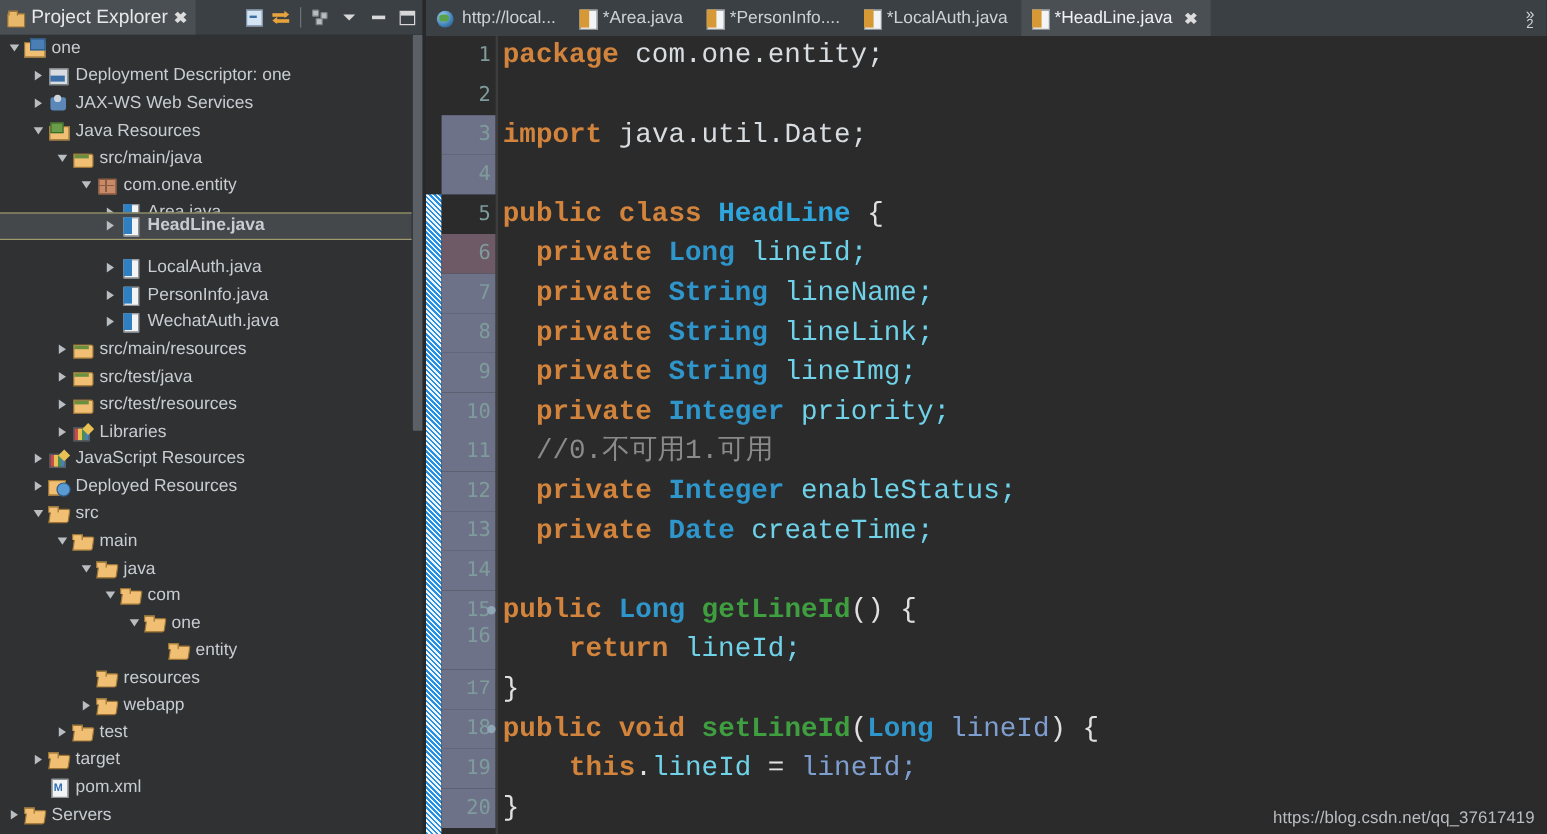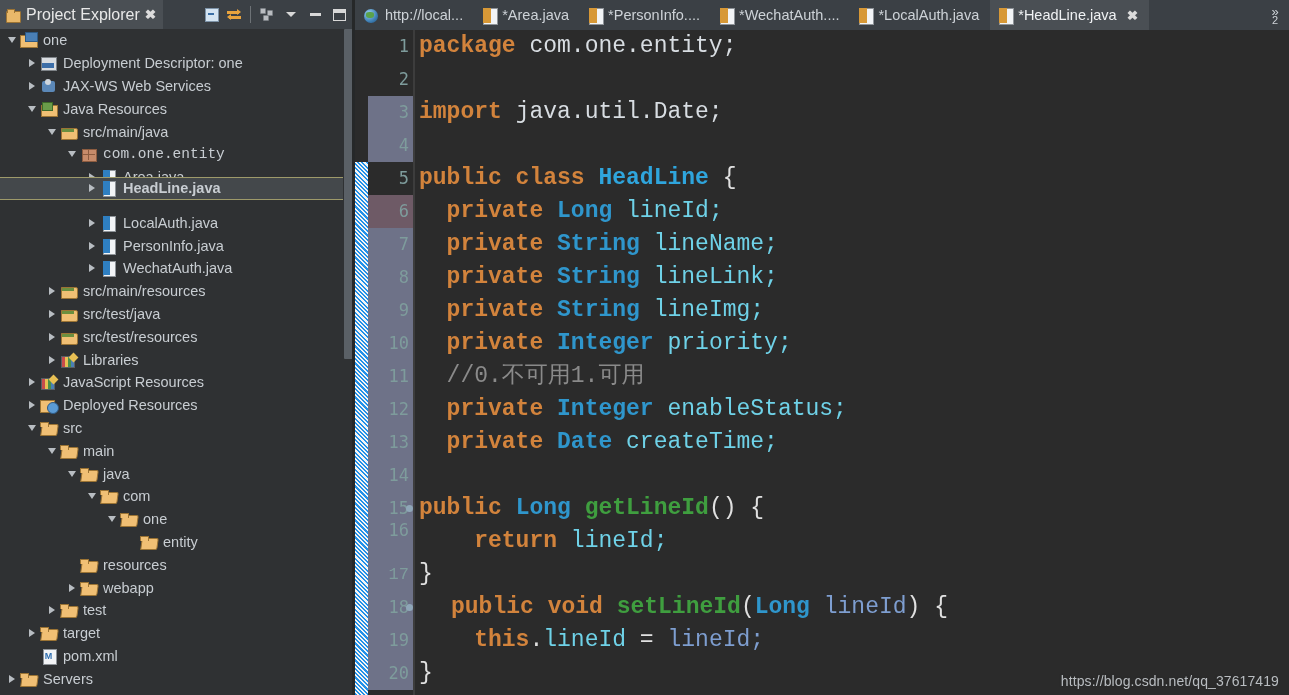--- a/index.html
+++ b/index.html
@@ -431,21 +431,21 @@
             <span class="tlabel">Java Resources</span>
           </div>
           <div class="tree-row" style="top: 91.2px; position: absolute; left: 0px; right: 12px;">
             <span style="flex: 0 0 44px;"></span>
             <span class="twisty">
               <span class="open"></span>
             </span>
             <span class="ticon ic-srcfolder"></span>
             <span class="tlabel">src/main/java</span>
           </div>
-          <div class="tree-row" style="top: 114px; position: absolute; left: 0px; right: 12px; font-family: Liberation Mono, monospace;">
+          <div class="tree-row" style="top: 114px; position: absolute; left: 0px; right: 12px;">
             <span style="flex: 0 0 64px;"></span>
             <span class="twisty">
               <span class="open"></span>
             </span>
             <span class="ticon ic-pkg"></span>
             <span class="tlabel">com.one.entity</span>
           </div>
           <div class="tree-row" style="top: 136.8px; position: absolute; left: 0px; right: 12px;">
             <span style="flex: 0 0 84px;"></span>
             <span class="twisty">
@@ -641,24 +641,20 @@
             <span class="tab-ico-web"></span>
             <span>http://local...</span>
           </div>
           <div class="etab">
             <span class="tab-ico-java"></span>
             <span>*Area.java</span>
           </div>
           <div class="etab">
             <span class="tab-ico-java"></span>
             <span>*PersonInfo....</span>
-          </div>
-          <div class="etab">
-            <span class="tab-ico-java"></span>
-            <span>*WechatAuth....</span>
           </div>
           <div class="etab">
             <span class="tab-ico-java"></span>
             <span>*LocalAuth.java</span>
           </div>
           <div class="etab active">
             <span class="tab-ico-java"></span>
             <span>*HeadLine.java</span>
             <span class="close-x" style="margin-left: 4px;">✖</span>
           </div>
@@ -723,21 +719,21 @@
           <div class="cline" style="top: 198px;"><span class="k">  private </span><span class="ty">String</span><span class="pn"> </span><span class="fld">lineName</span><span class="fld">;</span></div>
           <div class="cline" style="top: 231px;"><span class="k">  private </span><span class="ty">String</span><span class="pn"> </span><span class="fld">lineLink</span><span class="fld">;</span></div>
           <div class="cline" style="top: 264px;"><span class="k">  private </span><span class="ty">String</span><span class="pn"> </span><span class="fld">lineImg</span><span class="fld">;</span></div>
           <div class="cline" style="top: 297px;"><span class="k">  private </span><span class="ty">Integer</span><span class="pn"> </span><span class="fld">priority</span><span class="fld">;</span></div>
           <div class="cline" style="top: 330px;"><span class="cm">  //0.不可用1.可用</span></div>
           <div class="cline" style="top: 363px;"><span class="k">  private </span><span class="ty">Integer</span><span class="pn"> </span><span class="fld">enableStatus</span><span class="fld">;</span></div>
           <div class="cline" style="top: 396px;"><span class="k">  private </span><span class="ty">Date</span><span class="pn"> </span><span class="fld">createTime</span><span class="fld">;</span></div>
           <div class="cline" style="top: 462px;"><span class="k">public </span><span class="ty">Long</span><span class="pn"> </span><span class="mth">getLineId</span><span class="pn">() {</span></div>
           <div class="cline" style="top: 495px;"><span class="k">    return </span><span class="fld">lineId</span><span class="fld">;</span></div>
           <div class="cline" style="top: 528px;"><span class="pn">}</span></div>
-          <div class="cline" style="top: 561px; margin-left: 32px;"><span class="k">public </span><span class="k">void </span><span class="mth">setLineId</span><span class="pn">(</span><span class="ty">Long</span><span class="pn"> </span><span class="par">lineId</span><span class="pn">) {</span></div>
+          <div class="cline" style="top: 561px;"><span class="k">public </span><span class="k">void </span><span class="mth">setLineId</span><span class="pn">(</span><span class="ty">Long</span><span class="pn"> </span><span class="par">lineId</span><span class="pn">) {</span></div>
           <div class="cline" style="top: 594px;"><span class="k">    this</span><span class="pn">.</span><span class="fld">lineId</span><span class="pn"> = </span><span class="par">lineId</span><span class="par">;</span></div>
           <div class="cline" style="top: 627px;"><span class="pn">}</span></div>
         </div>
       <div id="watermark">https://blog.csdn.net/qq_37617419</div>
     <div class="foldmark" style="top: 475px;"></div>
         <div class="foldmark" style="top: 574px;"></div>
       </div>
 
   </div>
 </div>

